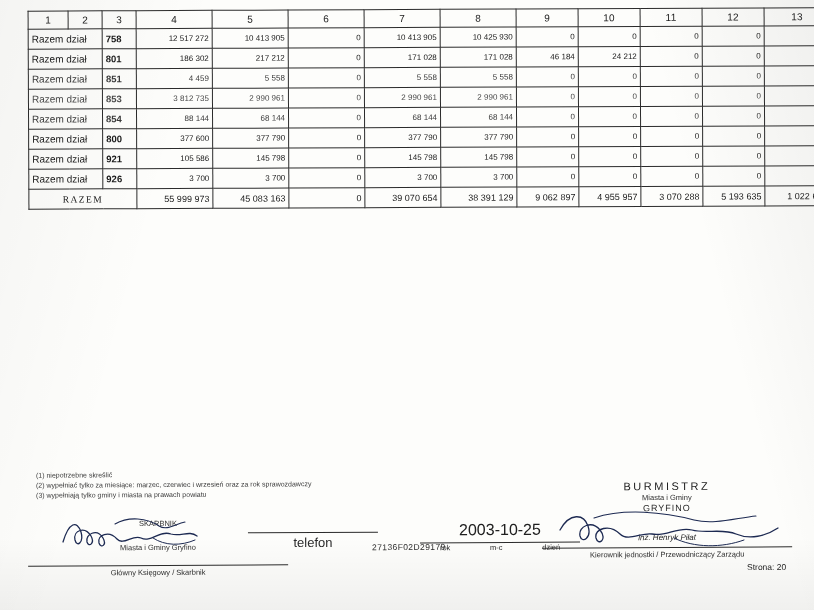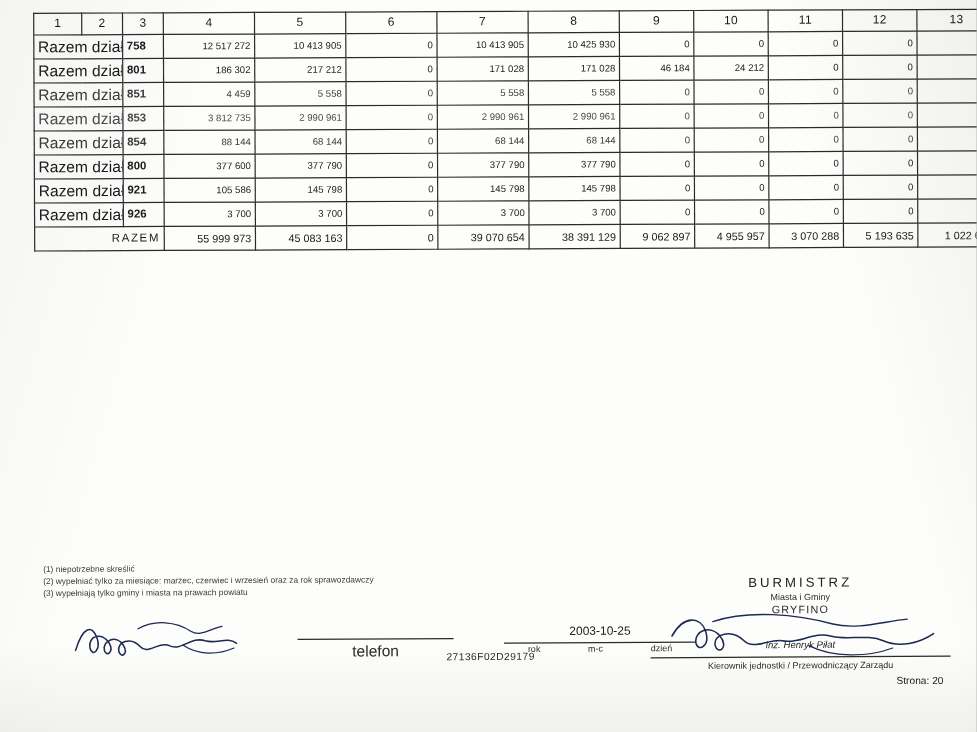--- a/index.html
+++ b/index.html
@@ -45,40 +45,41 @@
     overflow: hidden;
   }
   table.fin tr.colnums td {
     text-align: center;
     font-size: 10px;
     height: 17px;
     letter-spacing: 0.3px;
   }
   td.lbl {
     text-align: left;
-    font-size: 13px;
+    font-size: 10px;
     padding-left: 5px;
   }
   td.num {
     text-align: right;
     padding-right: 5px;
     font-size: 8px;
   }
   td.code {
     text-align: left;
     font-size: 9.5px;
     font-weight: bold;
   }
   tr.total td {
     font-size: 9px;
   }
   tr.total td.lbl {
-    text-align: right;
+    text-align: center;
     letter-spacing: 1.4px;
     font-size: 9.5px;
+    font-family: Liberation Serif, serif;
   }
   
   tr.faded td { color: #3a3a3a; }
   tr.faded2 td { color: #4a4a4a; }
 
   
   .footnotes {
     position: absolute;
     left: 36px;
     top: 470px;
@@ -190,21 +191,21 @@
   
   .date-block {
     position: absolute;
     left: 420px;
     top: 521px;
     width: 160px;
     text-align: center;
     transform: rotate(-0.3deg);
   }
   .date-block .date {
-    font-size: 10px;
+    font-size: 16px;
     color: #202020;
   }
   .date-block .rule {
     border-top: 1px solid #2b2b2b;
     margin-top: 3px;
   }
   .date-block .subcaps {
     display: flex;
     justify-content: space-around;
     font-size: 7.5px;
@@ -407,20 +408,26 @@
       </tbody>
     </table>
   </div>
 
   <div class="footnotes">
     <div>(1) niepotrzebne skreślić</div>
     <div>(2) wypełniać tylko za miesiące: marzec, czerwiec i wrzesień oraz za rok sprawozdawczy</div>
     <div>(3) wypełniają tylko gminy i miasta na prawach powiatu</div>
   </div>
 
+  <div class="sig-left">
+    <div class="org">SKARBNIK</div>
+    <div class="org">Miasta i Gminy Gryfino</div>
+    <div class="rule"></div>
+    <div class="cap">Główny Księgowy / Skarbnik</div>
+  </div>
   <svg class="scribble-left" viewBox="0 0 180 42">
     <path d="M8,30 C14,10 22,8 26,20 C29,30 22,36 20,28 C18,18 30,14 36,24 C40,31 34,36 32,30 C30,22 42,16 48,26 C52,33 46,37 44,31 C42,23 54,18 62,27 C68,34 78,22 86,26 C96,31 104,18 116,22 C126,25 134,18 142,24" fill="none" stroke="#1d2a52" stroke-width="1.3" stroke-linecap="round"></path>
     <path d="M60,12 C74,4 92,6 104,14 C112,19 120,12 130,10" fill="none" stroke="#1d2a52" stroke-width="1.1" stroke-linecap="round"></path>
     <path d="M98,26 C110,34 126,34 140,28" fill="none" stroke="#1d2a52" stroke-width="1" stroke-linecap="round"></path>
   </svg>
 
   <div class="phone-block">
     <div class="rule"></div>
     <div class="cap">telefon</div>
   </div>

